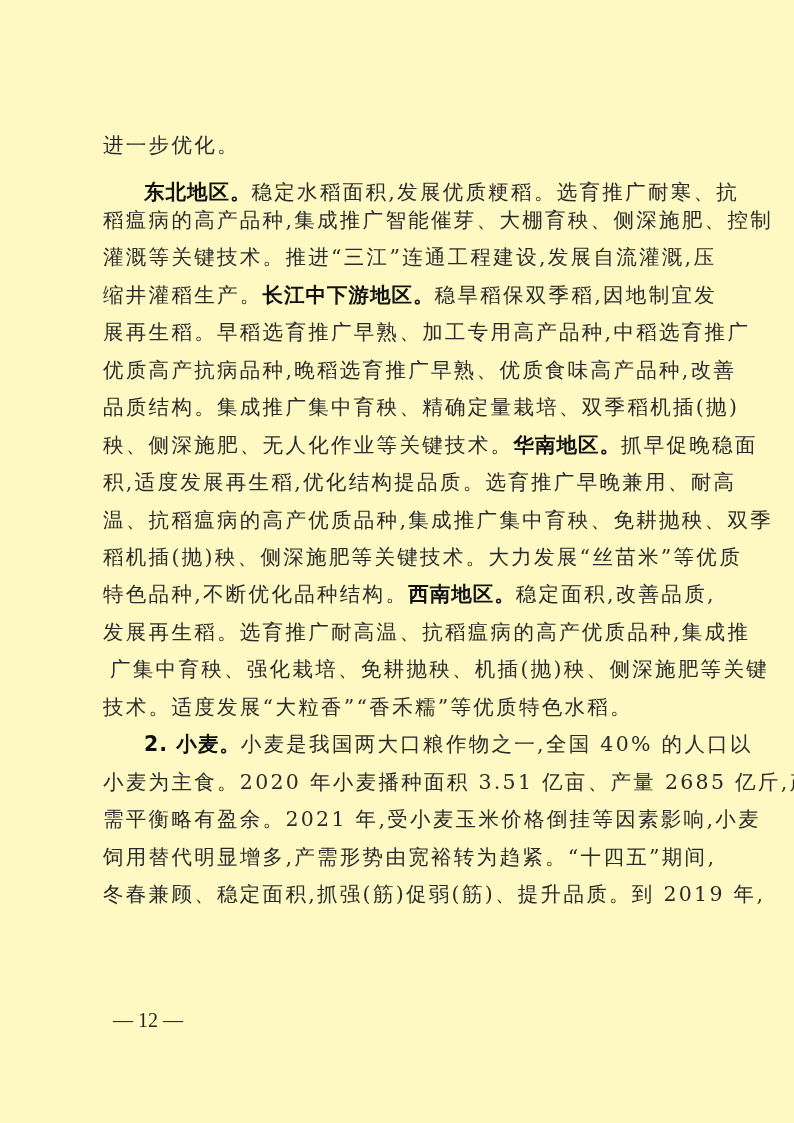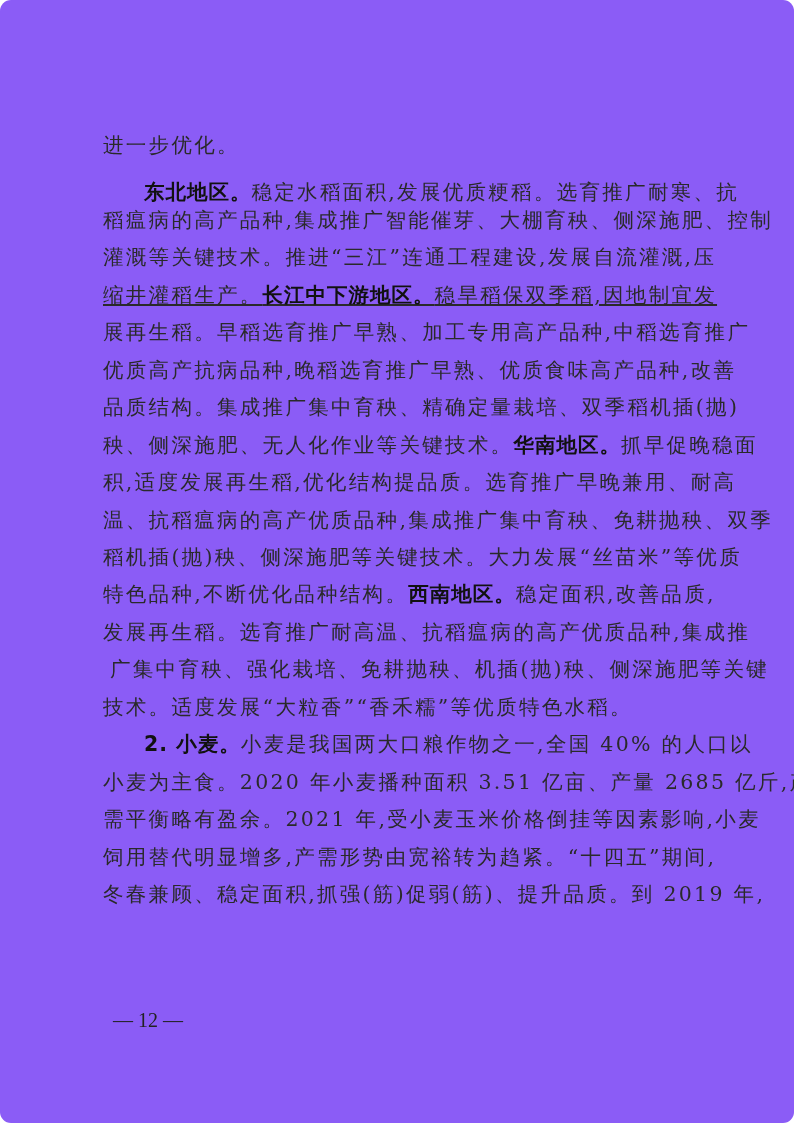--- a/index.html
+++ b/index.html
@@ -1,37 +1,37 @@
 <!DOCTYPE html>
 <html><head>
 <meta charset="utf-8">
 <style>
   html, body { margin:0; padding:0; background:#ffffff; }
   body { width:794px; height:1123px; position:relative; overflow:hidden;
          font-family:"DejaVu Serif", "Liberation Serif", serif; color:#2a2a2a; }
-  .page { position:absolute; left:0; top:0; width:794px; height:1123px; background:#8b5cf6;border-radius:11px; }
+  .page { position:absolute; left:0; top:0; width:794px; height:1123px; background:#fef9c3; }
   .line { position:absolute; left:103px; width:588px; height:30px; font-size:20.5px;
           line-height:30px; white-space:nowrap; letter-spacing:2.3px; text-align:justify;
           text-align-last:justify; }
   .line.last { text-align-last:left; }
   .line.indent { left:144px; width:547px; }
   .b { font-family:"DejaVu Sans", "Liberation Sans", sans-serif; font-weight:bold; color:#111; letter-spacing:1px; }
   .pagenum { position:absolute; left:113px; top:1005px; font-size:20px; line-height:30px;
              font-family:Liberation Serif, serif; color:#222; }
 </style>
 </head>
 <body>
 
 <div class="page">
   <div id="lines">
       <div class="line last" style="top: 130px;"><span>进一步优化。</span></div>
       <div class="line indent" style="top: 177px;"><span class="b">东北地区。</span><span>稳定水稻面积,发展优质粳稻。选育推广耐寒、抗</span></div>
       <div class="line" style="top: 204.9px;"><span>稻瘟病的高产品种,集成推广智能催芽、大棚育秧、侧深施肥、控制</span></div>
       <div class="line" style="top: 242.35px;"><span>灌溉等关键技术。推进“三江”连通工程建设,发展自流灌溉,压</span></div>
-      <div class="line" style="top: 279.8px; text-decoration: underline;"><span>缩井灌稻生产。</span><span class="b">长江中下游地区。</span><span>稳旱稻保双季稻,因地制宜发</span></div>
+      <div class="line" style="top: 279.8px;"><span>缩井灌稻生产。</span><span class="b">长江中下游地区。</span><span>稳旱稻保双季稻,因地制宜发</span></div>
       <div class="line" style="top: 317.25px;"><span>展再生稻。早稻选育推广早熟、加工专用高产品种,中稻选育推广</span></div>
       <div class="line" style="top: 354.7px;"><span>优质高产抗病品种,晚稻选育推广早熟、优质食味高产品种,改善</span></div>
       <div class="line" style="top: 392.15px;"><span>品质结构。集成推广集中育秧、精确定量栽培、双季稻机插(抛)</span></div>
       <div class="line" style="top: 429.6px;"><span>秧、侧深施肥、无人化作业等关键技术。</span><span class="b">华南地区。</span><span>抓早促晚稳面</span></div>
       <div class="line" style="top: 467.05px;"><span>积,适度发展再生稻,优化结构提品质。选育推广早晚兼用、耐高</span></div>
       <div class="line" style="top: 504.5px;"><span>温、抗稻瘟病的高产优质品种,集成推广集中育秧、免耕抛秧、双季</span></div>
       <div class="line" style="top: 541.95px;"><span>稻机插(抛)秧、侧深施肥等关键技术。大力发展“丝苗米”等优质</span></div>
       <div class="line" style="top: 579.4px;"><span>特色品种,不断优化品种结构。</span><span class="b">西南地区。</span><span>稳定面积,改善品质,</span></div>
       <div class="line" style="top: 616.85px;"><span>发展再生稻。选育推广耐高温、抗稻瘟病的高产优质品种,集成推</span></div>
       <div class="line" style="top: 654.3px; margin-left: 7px;"><span>广集中育秧、强化栽培、免耕抛秧、机插(抛)秧、侧深施肥等关键</span></div>

